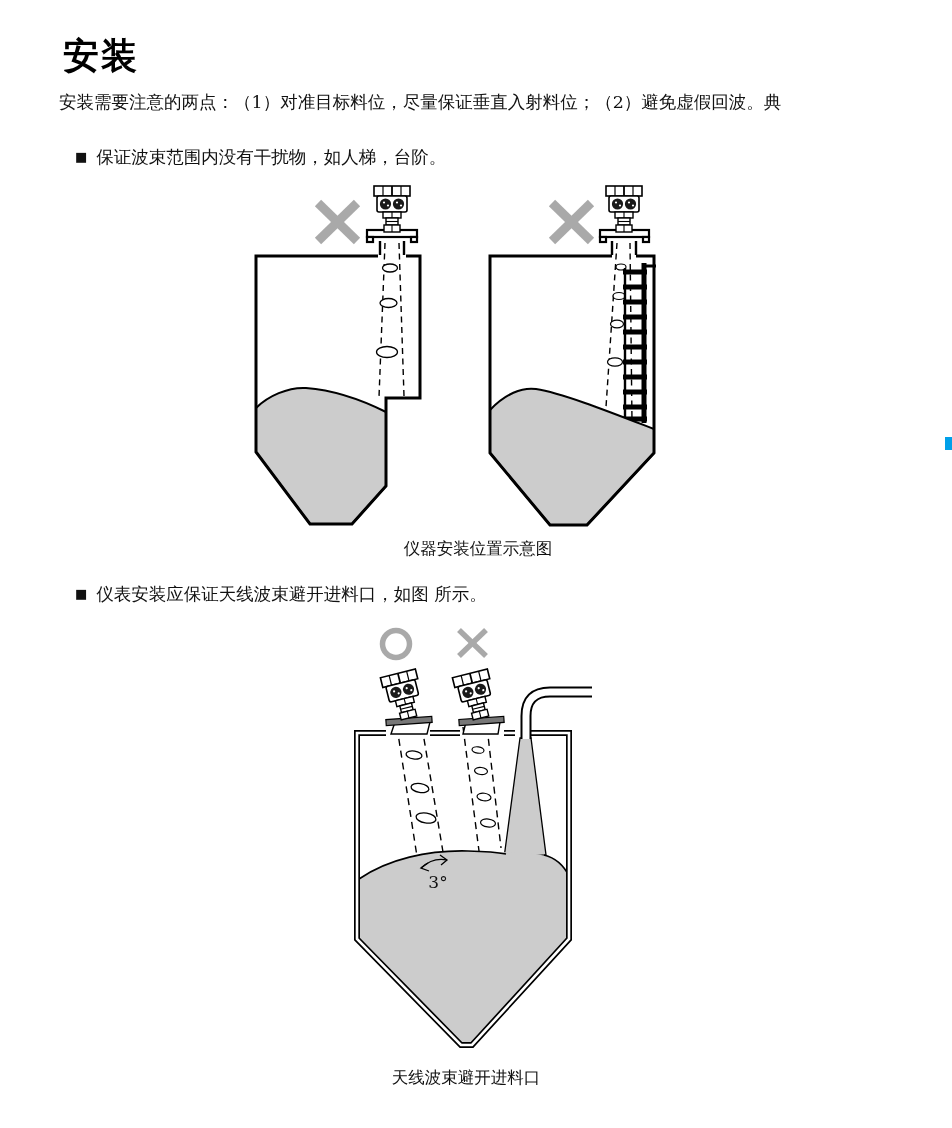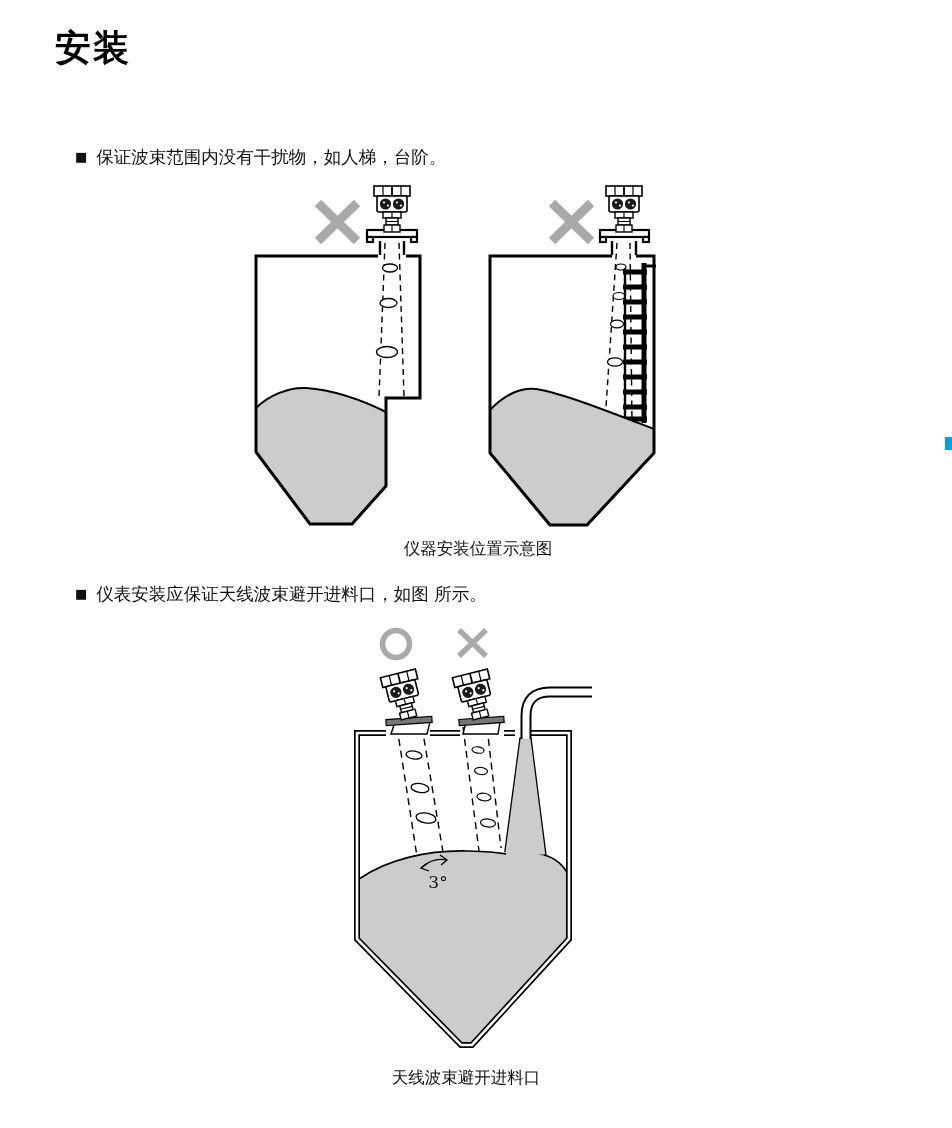--- a/index.html
+++ b/index.html
@@ -1,21 +1,21 @@
 <!DOCTYPE html>
 <html><head>
 <meta charset="utf-8">
 <style>
   html,body{margin:0;padding:0;background:#ffffff;}
   .page{
     position:relative;width:952px;height:1128px;background:#ffffff;
     font-family:"DejaVu Serif","Liberation Serif",serif;color:#111;overflow:hidden;
   }
   .doc-title{
-    position:absolute;left:55px;top:24px;margin:0;
+    position:absolute;left:55px;top:24px;margin:8px;
     font-size:36px;font-weight:bold;color:#000;letter-spacing:2px;
     font-family:"DejaVu Serif","Liberation Serif",serif;
   }
   .intro{position:absolute;left:59px;top:90px;width:850px;font-size:17.5px;line-height:25.5px;color:#111;}
   .intro div{white-space:nowrap;}
   .bullet{position:absolute;left:75px;font-size:17.5px;line-height:22px;color:#111;display:flex;align-items:flex-start;}
   .bullet .marker{font-size:13px;line-height:22px;margin-right:9px;color:#111;}
   #bullet1{top:146px;}
   #bullet2{top:583px;}
   .fig{position:absolute;}
@@ -25,20 +25,21 @@
   svg text{font-family:"DejaVu Serif","Liberation Serif",serif;fill:#111;}
 </style>
 </head>
 <body>
 
 <div class="page">
 
   <h1 class="doc-title">安装</h1>
 
   <div class="intro">
+    <div>安装需要注意的两点：（1）对准目标料位，尽量保证垂直入射料位；（2）避免虚假回波。典</div>
   </div>
 
   <div class="bullet" id="bullet1">
     <span class="marker">■</span>
     <span>保证波束范围内没有干扰物，如人梯，台阶。</span>
   </div>
 
   <svg id="fig1" class="fig" width="480" height="380" viewBox="240 180 480 380">
 
     <defs>

